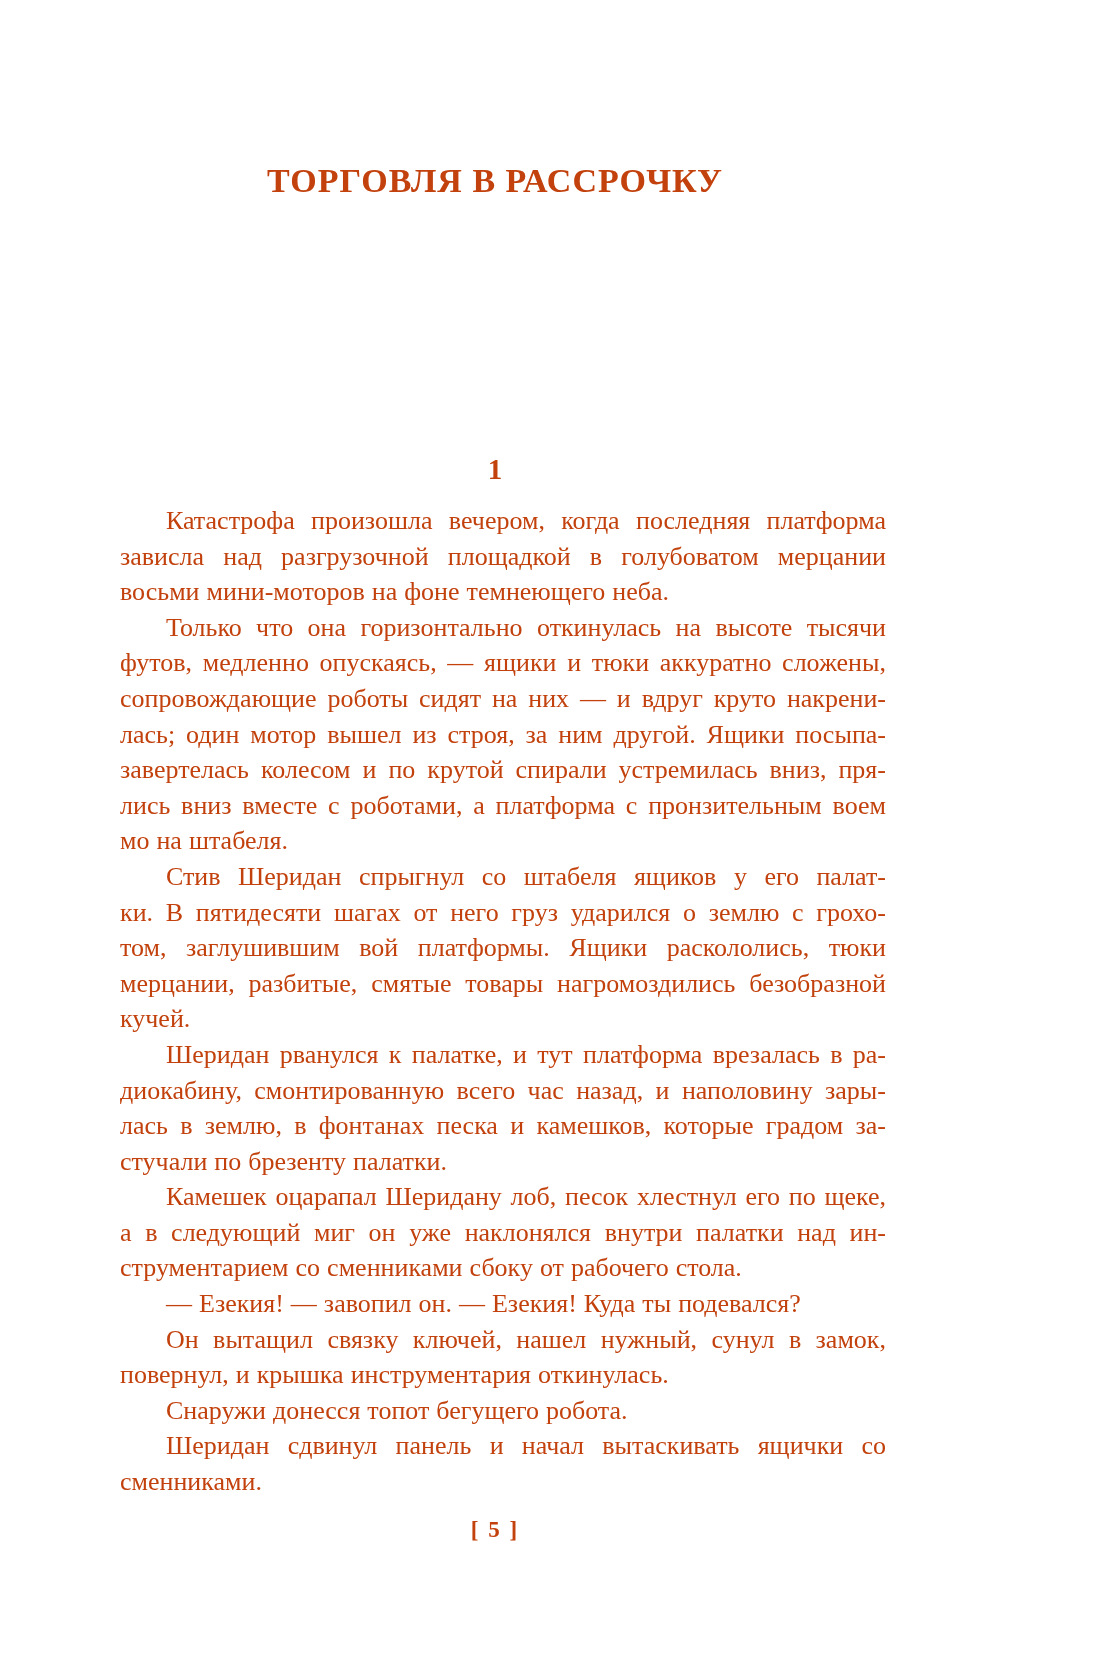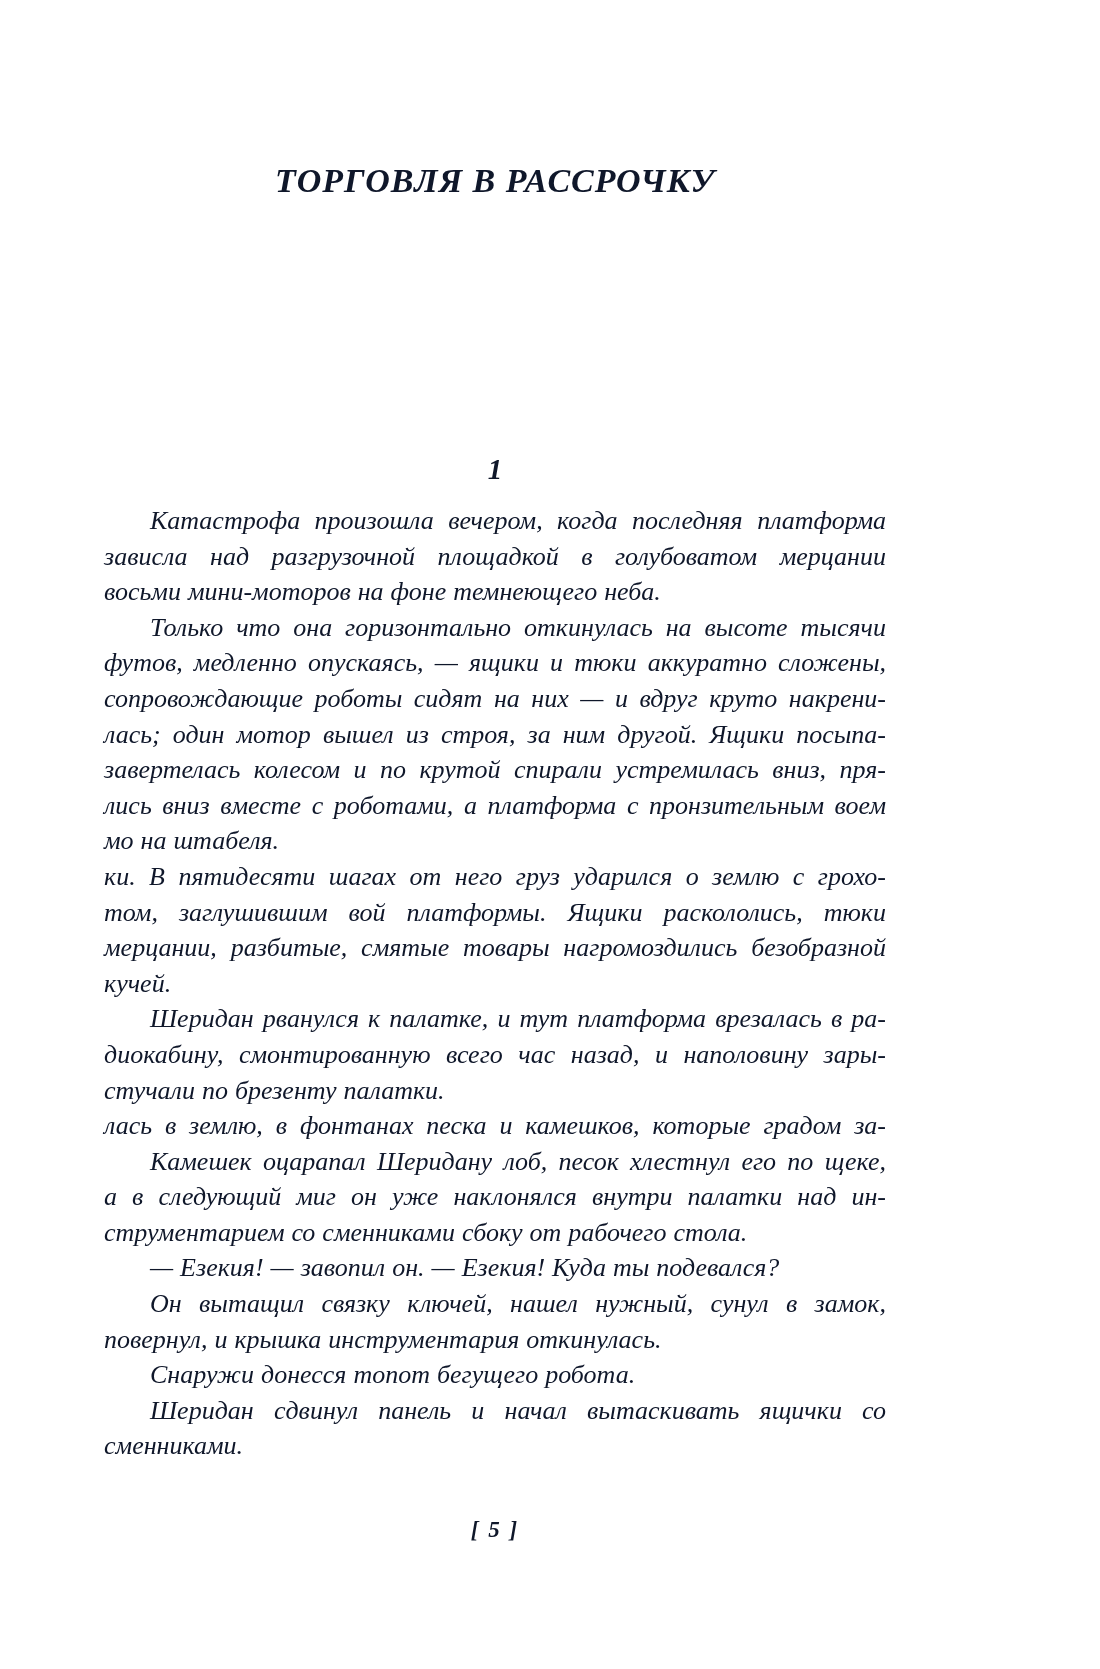--- a/index.html
+++ b/index.html
@@ -40,70 +40,72 @@
     font-size: 26px;
     line-height: 35.6px;
   }
   .paragraph {
     margin: 0;
   }
   .line {
     text-align: justify;
     text-align-last: justify;
     word-spacing: 0.5px;
+    margin-left: 16px;
   }
   .line.para-end {
     text-align-last: left;
   }
   .line.first {
     text-indent: 46px;
   }
   .page-number {
     top: 1514px;
     text-align: center;
     font-size: 23px;
     font-weight: bold;
     letter-spacing: 2px;
     line-height: 32px;
   }
 </style>
 </head>
 <body>
 
-<div class="page" style="color: #0f172a; background: rgb(255, 255, 255); font-style: italic;">
+<div class="page" style="color: #c2410c; background: rgb(255, 255, 255);">
   <div class="column chapter-title">ТОРГОВЛЯ В РАССРОЧКУ</div>
 
   <div class="column section-number">1</div>
 
   <div class="column body-text">
       <div class="paragraph">
         <div class="line first">Катастрофа произошла вечером, когда последняя платформа</div>
         <div class="line">зависла над разгрузочной площадкой в голубоватом мерцании</div>
         <div class="line para-end">восьми мини-моторов на фоне темнеющего неба.</div>
       </div>
       <div class="paragraph">
         <div class="line first">Только что она горизонтально откинулась на высоте тысячи</div>
         <div class="line">футов, медленно опускаясь, — ящики и тюки аккуратно сложены,</div>
         <div class="line">сопровождающие роботы сидят на них — и вдруг круто накрени-</div>
         <div class="line">лась; один мотор вышел из строя, за ним другой. Ящики посыпа-</div>
         <div class="line">завертелась колесом и по крутой спирали устремилась вниз, пря-</div>
         <div class="line">лись вниз вместе с роботами, а платформа с пронзительным воем</div>
         <div class="line para-end">мо на штабеля.</div>
       </div>
       <div class="paragraph">
+        <div class="line first">Стив Шеридан спрыгнул со штабеля ящиков у его палат-</div>
         <div class="line">ки. В пятидесяти шагах от него груз ударился о землю с грохо-</div>
         <div class="line">том, заглушившим вой платформы. Ящики раскололись, тюки</div>
         <div class="line">мерцании, разбитые, смятые товары нагромоздились безобразной</div>
         <div class="line para-end">кучей.</div>
       </div>
       <div class="paragraph">
         <div class="line first">Шеридан рванулся к палатке, и тут платформа врезалась в ра-</div>
         <div class="line">диокабину, смонтированную всего час назад, и наполовину зары-</div>
+        <div class="line">лась в землю, в фонтанах песка и камешков, которые градом за-</div>
         <div class="line para-end">стучали по брезенту палатки.</div>
-        <div class="line">лась в землю, в фонтанах песка и камешков, которые градом за-</div>
       </div>
       <div class="paragraph">
         <div class="line first">Камешек оцарапал Шеридану лоб, песок хлестнул его по щеке,</div>
         <div class="line">а в следующий миг он уже наклонялся внутри палатки над ин-</div>
         <div class="line para-end">струментарием со сменниками сбоку от рабочего стола.</div>
       </div>
       <div class="paragraph">
         <div class="line first para-end">— Езекия! — завопил он. — Езекия! Куда ты подевался?</div>
       </div>
       <div class="paragraph">

